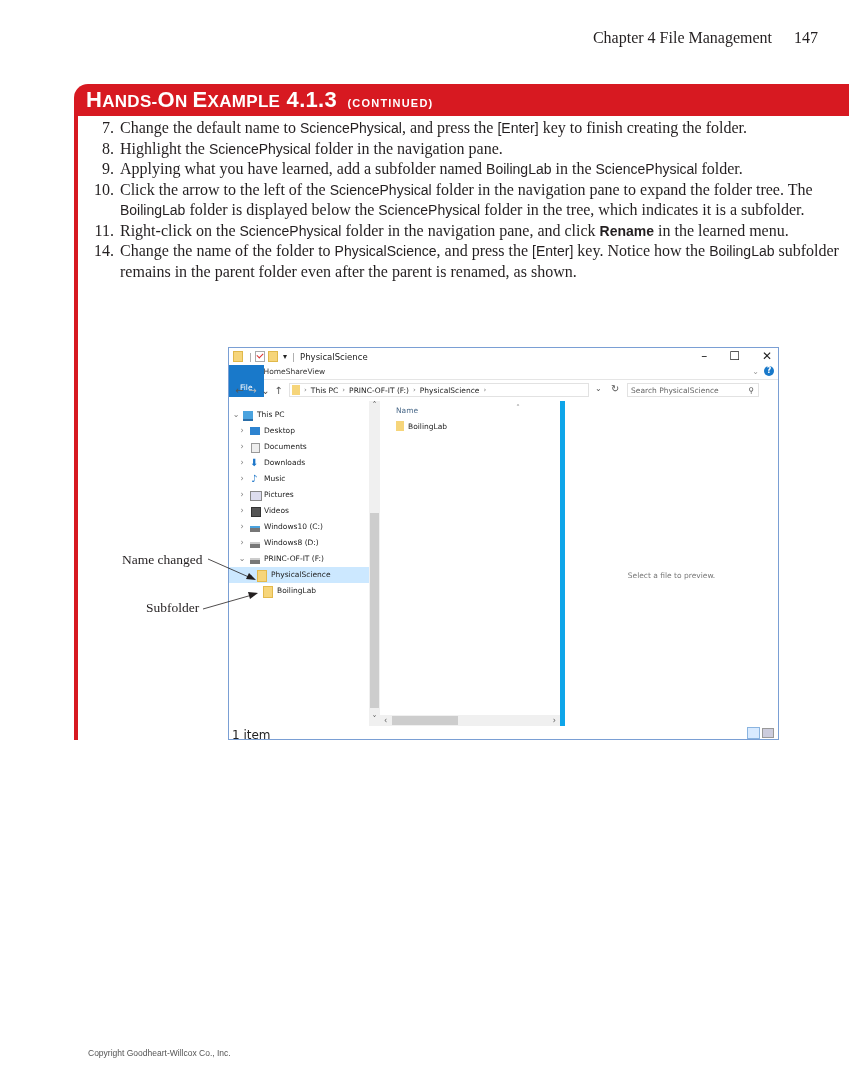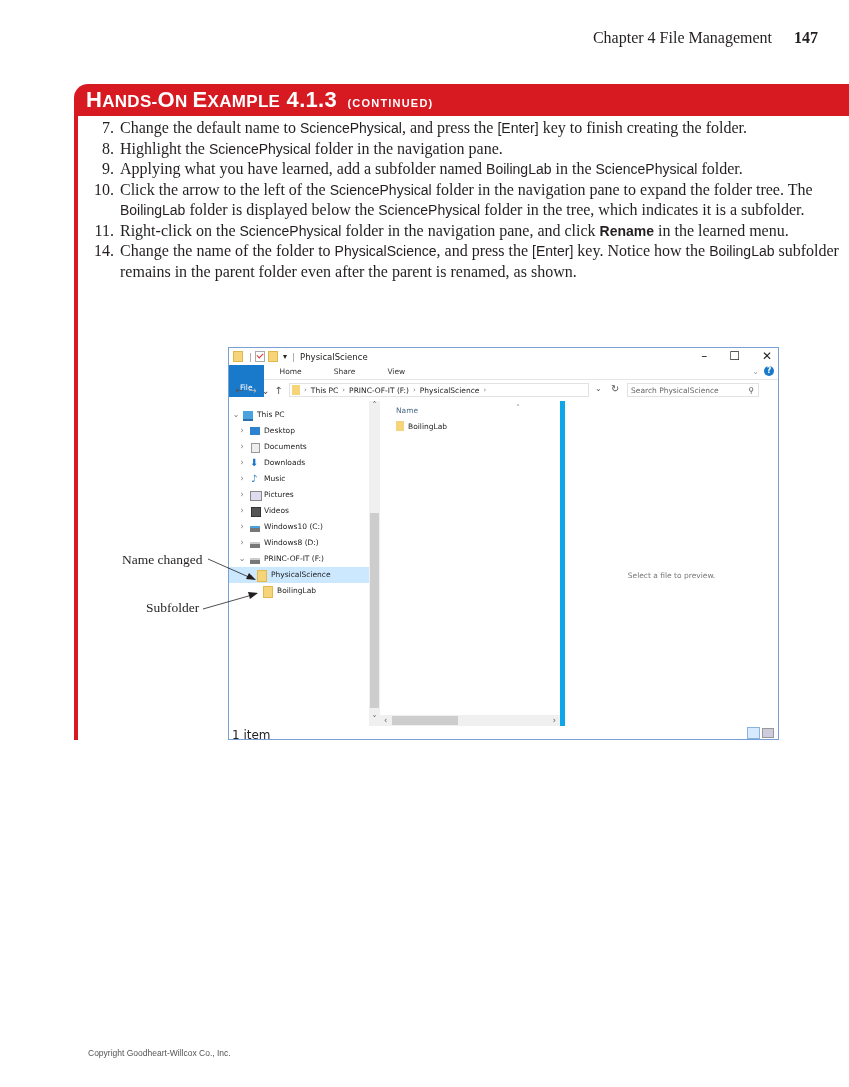--- a/index.html
+++ b/index.html
@@ -1,20 +1,20 @@
 <!DOCTYPE html>
 <html><head>
 <meta charset="utf-8">
 <style>
   html, body { margin:0; padding:0; background:#fff; }
   body { width:849px; height:1087px; position:relative; overflow:hidden; font-family:"Liberation Serif", serif; color:#231f20; }
 
   .running-head { position:absolute; top:29px; right:31px; font-size:16px; }
   .running-head .chap { margin-right:22px; }
-  .running-head .pg { font-weight:bold; }
+  .running-head .pg { font-weight:normal; }
 
   .banner { position:absolute; left:74px; top:84px; width:775px; height:32px; background:#d71921; border-top-left-radius:14px; border-bottom-left-radius:0; }
   .banner-title { position:absolute; left:12px; top:3px; color:#fff; font-family:"Liberation Sans", sans-serif; font-weight:bold; font-size:22px; letter-spacing:0.3px; white-space:nowrap; }
   .banner-title .sc { font-size:17px; }
   .banner-title .cont { font-size:11px; letter-spacing:1.2px; margin-left:4px; }
   .red-rule { position:absolute; left:74px; top:116px; width:4px; height:624px; background:#d71921; }
 
   .steps { position:absolute; left:88px; top:118px; width:760px; font-size:16px; line-height:19.5px; }
   .step { position:relative; padding-left:32px; margin:0; }
   .step .num { position:absolute; left:0; width:26px; text-align:right; }
@@ -25,21 +25,21 @@
   .win { position:absolute; left:228px; top:347px; width:551px; height:393px; border:1px solid #7a9fd4; background:#fff; font-family:"DejaVu Sans", sans-serif; font-size:8px; color:#222; box-sizing:border-box; }
   .titlebar { height:17px; display:flex; align-items:center; padding-left:4px; position:relative; }
   .qat-folder { width:8px; height:9px; background:#f6d57a; border:1px solid #e0b84a; margin-right:3px; }
   .qat-sep { color:#999; margin:0 3px; font-size:9px; }
   .qat-prop { width:8px; height:9px; border:1px solid #aaa; background:#fff; margin-right:3px; position:relative; }
   .qat-prop:after { content:""; position:absolute; left:1px; top:1px; width:5px; height:3px; border-left:1.5px solid #d33; border-bottom:1.5px solid #d33; transform:rotate(-45deg); }
   .qat-dd { font-size:8px; margin:0 2px; }
   .title-text { font-size:8.5px; margin-left:2px; }
   .win-ctrls { position:absolute; right:6px; top:2px; display:flex; gap:22px; font-size:12px; line-height:13px; }
   .ribbon { height:14px; display:flex; align-items:stretch; border-bottom:1px solid #e5e5e5; position:relative; }
-  .tab { padding:0 16px; line-height:14px; font-size:7.5px; color:#333; }
+  .tab { padding:0 0; line-height:14px; font-size:7.5px; color:#333; }
   .tab.file { background:#1979ca; color:#fff; padding:16px 11px; }
   .ribbon-right { position:absolute; right:4px; top:1px; display:flex; align-items:center; gap:5px; }
   .help { width:10px; height:10px; border-radius:50%; background:#1979ca; color:#fff; font-size:8px; line-height:10px; text-align:center; font-weight:bold; }
   .chev-sm { color:#999; font-size:8px; }
   .addrrow { height:21px; display:flex; align-items:center; padding-left:4px; position:relative; }
   .nav-btn { width:13px; text-align:center; font-size:10px; color:#555; }
   .nav-btn.dim { color:#bbb; }
   .addrbar { position:absolute; left:60px; top:3px; width:300px; height:14px; border:1px solid #e2e2e2; display:flex; align-items:center; padding-left:2px; box-sizing:border-box; }
   .addr-folder { width:8px; height:10px; background:#f6d57a; margin-right:4px; }
   .crumb { font-size:7.5px; margin-right:4px; }

